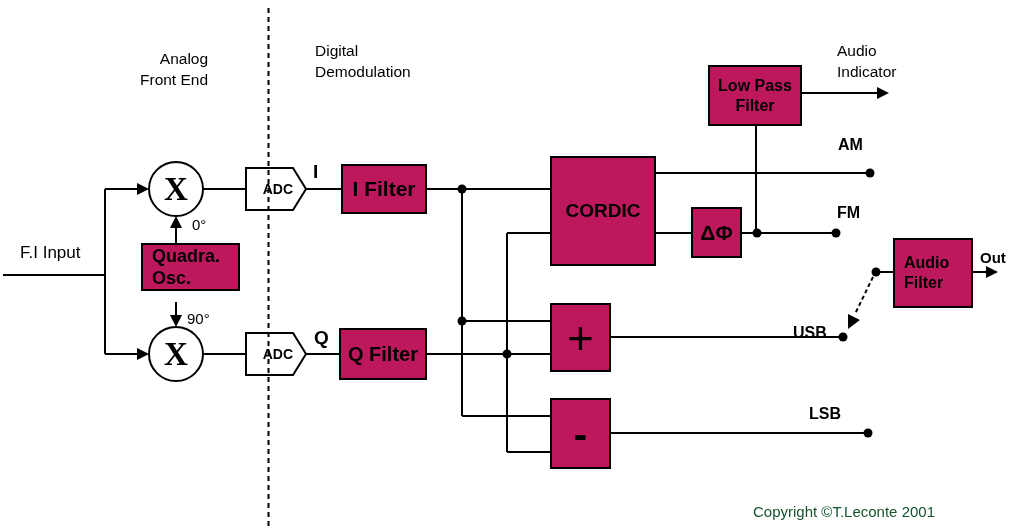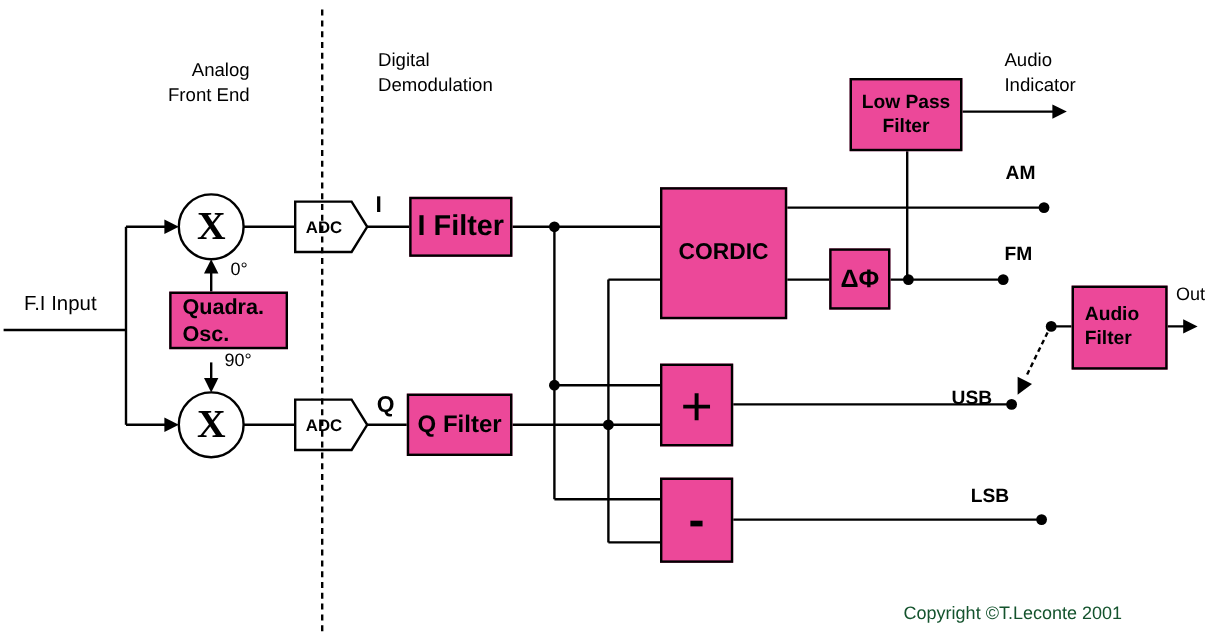--- a/index.html
+++ b/index.html
@@ -9,42 +9,42 @@
     background:#fff;
     font-family:"Liberation Sans",sans-serif;
     color:#000;
     overflow:hidden;
   }
   #wires{position:absolute;left:0;top:0;z-index:0;}
   .box{
     position:absolute;z-index:2;
     box-sizing:border-box;
     border:2px solid #000;
-    background:#ec4899;
+    background:#be185d;
     display:flex;flex-direction:column;
     justify-content:center;
     font-weight:bold;
   }
   .box.center{align-items:center;text-align:center;}
   .box.leftpad{padding-left:9px;}
   .lbl{position:absolute;z-index:3;white-space:nowrap;}
   .seclbl{font-size:15.5px;line-height:21px;}
   .sig{font-weight:bold;font-size:19px;}
   .modelbl{font-weight:bold;font-size:16px;}
   .smalllbl{font-size:15px;}
   .serif{font-family:Liberation Sans, sans-serif;}
   .xsym{
     position:absolute;z-index:3;
     font-family:"Liberation Serif",serif;
     font-weight:bold;font-size:33px;
     width:36px;text-align:center;line-height:42px;
   }
   .adctxt{
     position:absolute;z-index:3;
-    width:46px;text-align:center;
+    width:46px;text-align:right;
     font-weight:bold;font-size:14px;
   }
   .plusface{font-weight:normal;font-size:46px;line-height:46px;}
   .minusface{font-weight:bold;font-size:40px;line-height:40px;}
   .copyright{font-size:15px;color:#14532d;}
 </style>
 </head>
 <body>
 
 <div id="stage">
@@ -117,21 +117,21 @@
       <circle cx="868" cy="433" r="4.5"></circle>
       <circle cx="876" cy="272" r="4.5"></circle>
     </g>
   </svg>
 
   <div class="box leftpad" style="left:141px;top:243px;width:99px;height:48px;font-size:18px;line-height:22px;">
     <span>Quadra.</span>
     <span>Osc.</span>
   </div>
 
-  <div class="box center" style="left:341px;top:164px;width:86px;height:50px;font-size:24px;text-align:center;">
+  <div class="box center" style="left:341px;top:164px;width:86px;height:50px;font-size:21px;text-align:center;">
     <span>I Filter</span>
   </div>
 
   <div class="box center" style="left:339px;top:328px;width:88px;height:52px;font-size:20px;">
     <span>Q Filter</span>
   </div>
 
   <div class="box center" style="left:550px;top:156px;width:106px;height:110px;font-size:19px;">
     <span>CORDIC</span>
   </div>
@@ -174,27 +174,27 @@
   </div>
 
   <div class="lbl seclbl" style="left:837px;top:40px;">
     <div>Audio</div>
     <div>Indicator</div>
   </div>
 
   <div class="lbl serif" style="left:20px;top:243px;font-size:17px;">F.I Input</div>
 
   <div class="lbl smalllbl" style="left:192px;top:216px;">0°</div>
-  <div class="lbl smalllbl" style="left:187px;top:292px;">90°</div>
+  <div class="lbl smalllbl" style="left:187px;top:310px;">90°</div>
 
   <div class="lbl sig" style="left:313px;top:161px;">I</div>
   <div class="lbl sig" style="left:314px;top:327px;">Q</div>
 
   <div class="lbl modelbl" style="left:838px;top:136px;">AM</div>
   <div class="lbl modelbl" style="left:837px;top:204px;">FM</div>
   <div class="lbl modelbl" style="left:793px;top:324px;">USB</div>
   <div class="lbl modelbl" style="left:809px;top:405px;">LSB</div>
 
-  <div class="lbl smalllbl" style="left:980px;top:237px;">Out</div>
+  <div class="lbl smalllbl" style="left:980px;top:249px;font-weight:bold;">Out</div>
 
   <div class="lbl copyright" style="left:753px;top:503px;">Copyright ©T.Leconte 2001</div>
 
 </div>
 
 </body></html>

